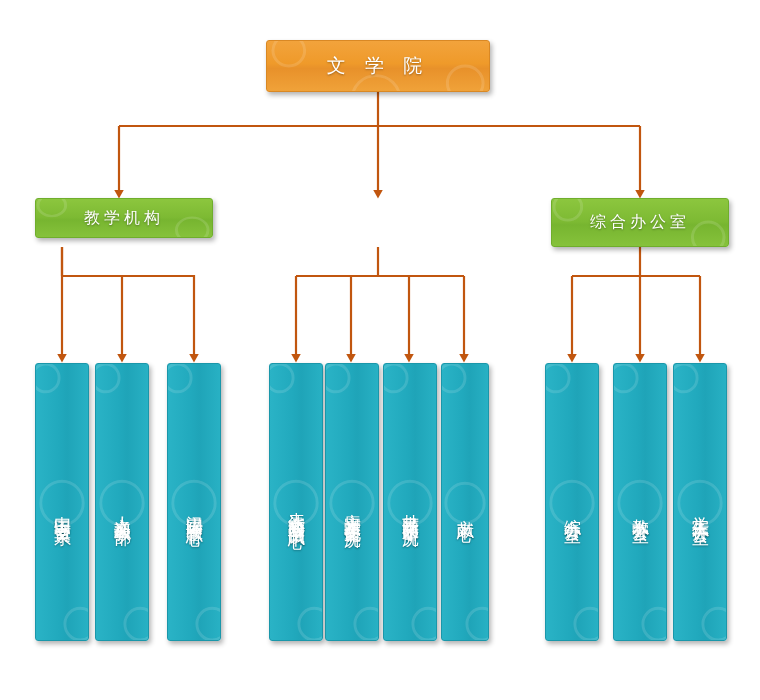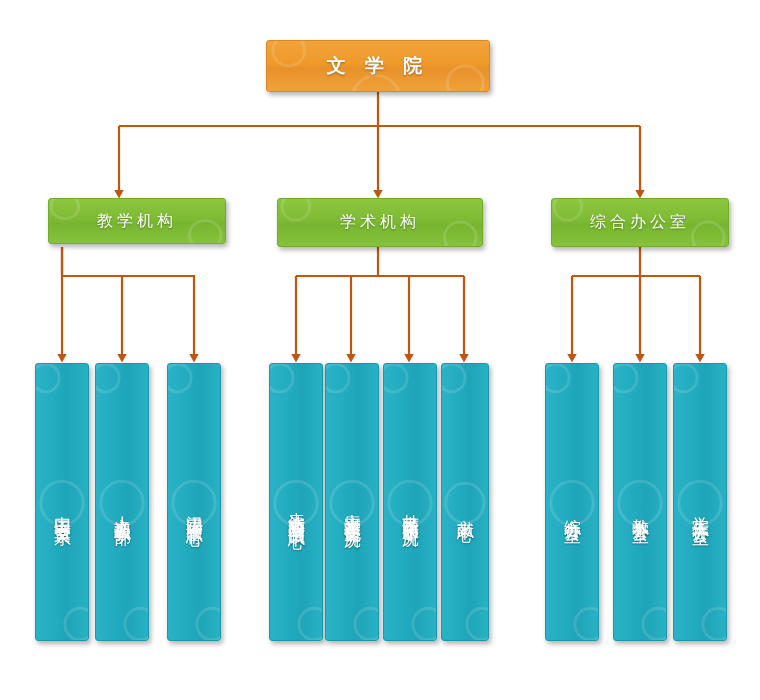--- a/index.html
+++ b/index.html
@@ -50,21 +50,21 @@
   }
 
   
   .node.root {
     background: linear-gradient(to bottom, #f2a33c 0%, #ef9a2a 45%, #e8912a 55%, #f0a239 100%);
     border: 1px solid #d98824;
   }
   .node.root .txt {
     font-size: 19px;
     letter-spacing: 7px;
-    font-weight: bold;
+    font-weight: normal;
   }
 
   
   .node.green {
     background: linear-gradient(to bottom, #8cc63e 0%, #7dba33 48%, #77b530 55%, #86c23b 100%);
     border: 1px solid #6fae2c;
   }
   .node.green .txt {
     font-size: 16px;
     letter-spacing: 4px;
@@ -144,35 +144,28 @@
 
   <div class="node root" style="left:266px; top:40px; width:224px; height:52px;">
     <svg class="pattern" viewBox="0 0 224 52" preserveAspectRatio="none">
       <circle cx="22" cy="10" r="16" fill="none" stroke="#ffffff" stroke-width="3"></circle>
       <circle cx="200" cy="44" r="18" fill="none" stroke="#ffffff" stroke-width="3"></circle>
       <circle cx="110" cy="60" r="24" fill="none" stroke="#ffffff" stroke-width="3"></circle>
     </svg>
     <div class="txt">文 学 院</div>
   </div>
 
-  <div class="node green" style="left:48px; top:198px; width:178px; height:46px;">
+  <div class="node green" style="left:35px; top:198px; width:178px; height:40px;">
     <svg class="pattern" viewBox="0 0 178 49" preserveAspectRatio="none">
       <circle cx="16" cy="8" r="14" fill="none" stroke="#ffffff" stroke-width="3"></circle>
       <circle cx="158" cy="40" r="16" fill="none" stroke="#ffffff" stroke-width="3"></circle>
     </svg>
     <div class="txt">教学机构</div>
   </div>
 
-  <div class="node green" style="left:277px; top:198px; width:206px; height:49px;">
-    <svg class="pattern" viewBox="0 0 206 49" preserveAspectRatio="none">
-      <circle cx="18" cy="8" r="14" fill="none" stroke="#ffffff" stroke-width="3"></circle>
-      <circle cx="184" cy="40" r="16" fill="none" stroke="#ffffff" stroke-width="3"></circle>
-    </svg>
-    <div class="txt">学术机构</div>
-  </div>
 
   <div class="node green" style="left:551px; top:198px; width:178px; height:49px;">
     <svg class="pattern" viewBox="0 0 178 49" preserveAspectRatio="none">
       <circle cx="16" cy="8" r="14" fill="none" stroke="#ffffff" stroke-width="3"></circle>
       <circle cx="158" cy="40" r="16" fill="none" stroke="#ffffff" stroke-width="3"></circle>
     </svg>
     <div class="txt">综合办公室</div>
   </div>
 
   <div class="node teal" style="left:35px; top:363px; width:54px; height:278px;">

